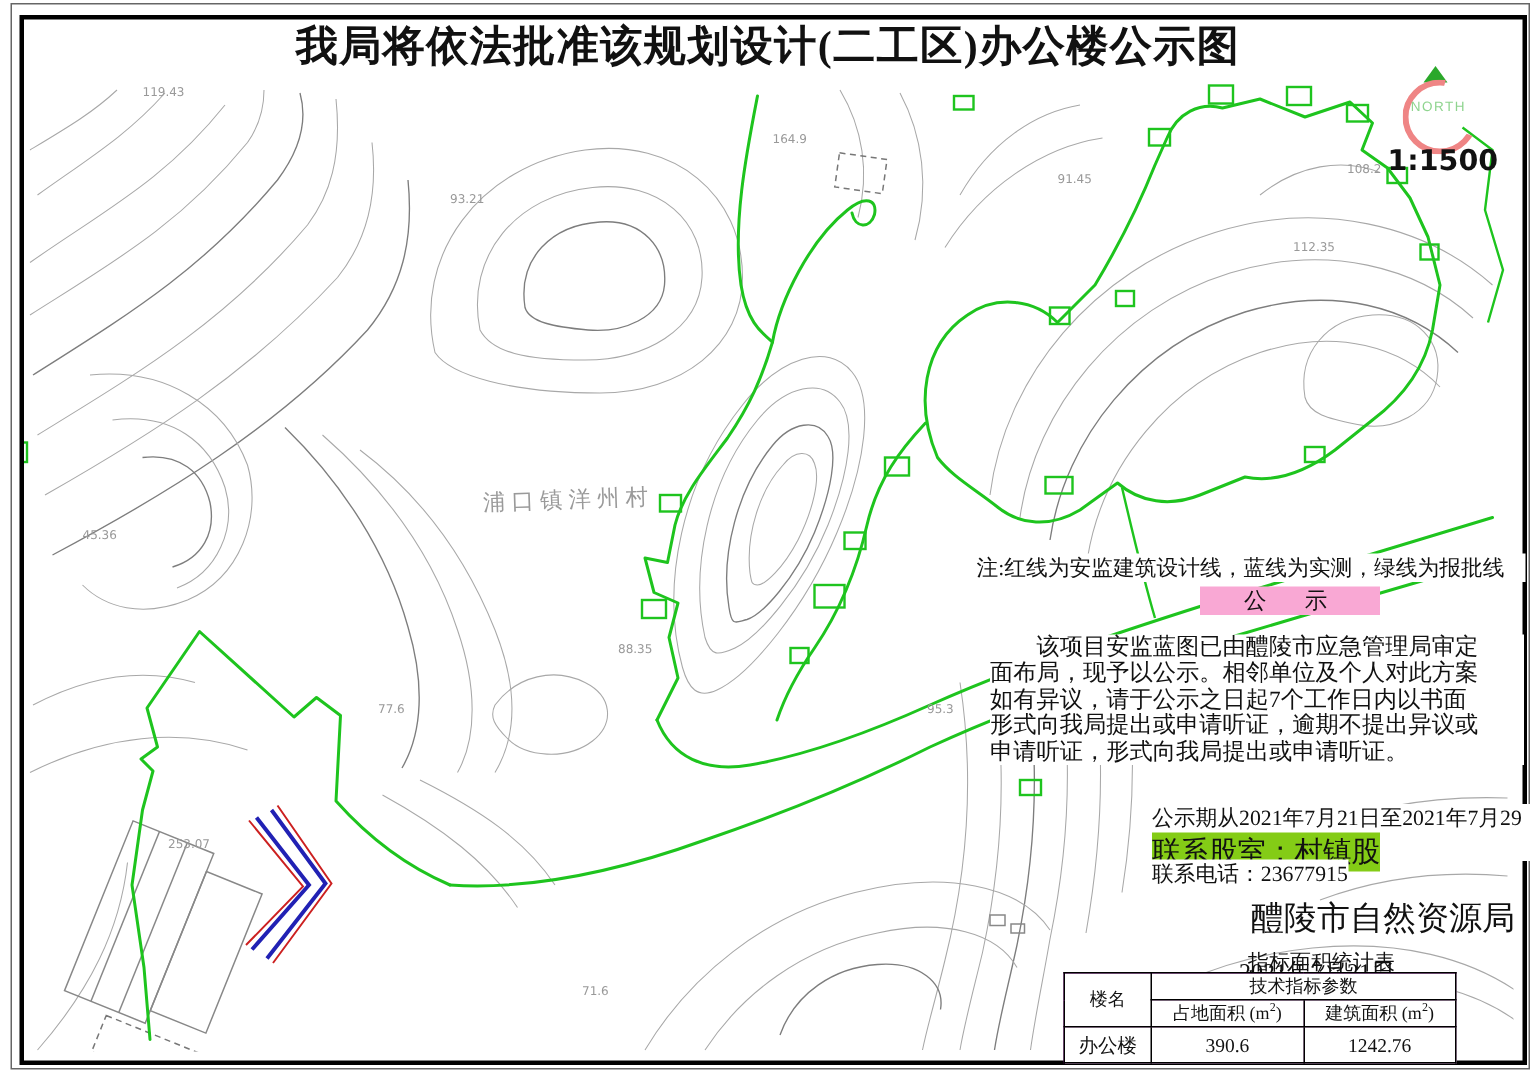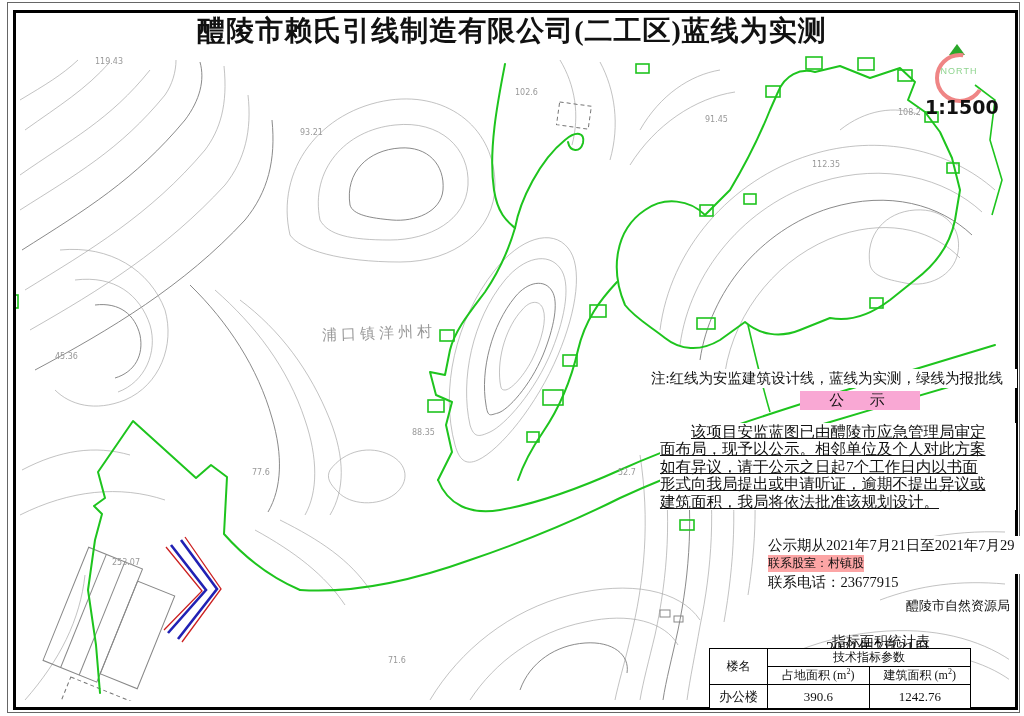--- a/index.html
+++ b/index.html
@@ -59,26 +59,26 @@
     position:absolute;left:651px;top:369px;width:366px;font-size:14.5px;z-index:5;background:#fff;
   }
   .gongshi{
     position:absolute;left:800px;top:391px;width:120px;font-size:15px;z-index:5;
     white-space:pre;letter-spacing:6px;background:#f9a8d4;text-align:center;
   }
   .notice-par{
     position:absolute;left:660px;top:423px;width:356px;z-index:5;background:#fff;
     font-size:15.5px;line-height:17.4px;
   }
-  .notice-par .ln{white-space:nowrap;text-decoration:underline;}
+  .notice-par .ln{white-space:nowrap;}
   .notice-par .ln.first{text-indent:31px;}
   .period{position:absolute;left:768px;top:536px;font-size:14.5px;z-index:5;background:#fff;}
-  .contact1{position:absolute;left:768px;top:555px;font-size:12px;z-index:5;background:#fca5a5;}
+  .contact1{position:absolute;left:768px;top:555px;font-size:19px;z-index:5;background:#84cc16;}
   .contact2{position:absolute;left:768px;top:573px;font-size:14.5px;z-index:5;background:#fff;}
-  .issuer{position:absolute;left:760px;top:597px;width:250px;text-align:right;font-size:13px;z-index:5;}
+  .issuer{position:absolute;left:760px;top:597px;width:250px;text-align:right;font-size:22px;z-index:5;}
   .issue-date{position:absolute;left:760px;top:638px;width:236px;text-align:center;font-size:16px;z-index:5;}
   .tbl-title{position:absolute;left:750px;top:633px;width:262px;text-align:center;font-size:14px;z-index:5;}
   .stats{
     position:absolute;left:709px;top:648px;width:262px;z-index:5;background:#a21caf;
     border-collapse:collapse;table-layout:fixed;font-size:12px;
   }
   .stats td{border:1px solid #000;text-align:center;padding:0;background:#fff;}
   .stats .r1 td{height:14px;}
   .stats .r2 td{height:17px;}
   .stats .r3 td{height:23px;font-size:13px;}
@@ -201,52 +201,52 @@
 
     <g>
       <polyline class="redline" points="166,547 202,591 164,630"></polyline>
       <polyline class="blueline" points="171,545 206,590 168,633"></polyline>
       <polyline class="blueline" points="181,540 217,589 178,639"></polyline>
       <polyline class="redline" points="185,537 221,589 182,642"></polyline>
     </g>
   </g>
 </svg>
 
-<div class="title">醴陵市赖氏引线制造有限公司(二工区)蓝线为实测</div>
+<div class="title">我局将依法批准该规划设计(二工区)办公楼公示图</div>
 
 <div class="compass">
   <div class="arrow"></div>
   <div class="ring"></div>
   <div class="north">NORTH</div>
 </div>
 <div class="scale">1:1500</div>
 
 <div class="village">浦口镇洋州村</div>
 <span class="elev" style="left:95px;top:57px">119.43</span>
 <span class="elev" style="left:300px;top:128px">93.21</span>
-<span class="elev" style="left:515px;top:88px">102.6</span>
+<span class="elev" style="left:515px;top:88px">164.9</span>
 <span class="elev" style="left:705px;top:115px">91.45</span>
-<span class="elev" style="left:812px;top:160px">112.35</span>
+<span class="elev" style="left:862px;top:160px">112.35</span>
 <span class="elev" style="left:898px;top:108px">108.2</span>
 <span class="elev" style="left:55px;top:352px">45.36</span>
 <span class="elev" style="left:252px;top:468px">77.6</span>
 <span class="elev" style="left:412px;top:428px">88.35</span>
-<span class="elev" style="left:618px;top:468px">52.7</span>
+<span class="elev" style="left:618px;top:468px">95.3</span>
 <span class="elev" style="left:112px;top:558px">253.07</span>
 <span class="elev" style="left:388px;top:656px">71.6</span>
 
 <div class="note-line">注:红线为安监建筑设计线，蓝线为实测，绿线为报批线</div>
 
 <div class="gongshi">公  示</div>
 <div class="notice-par">
   <div class="ln first">该项目安监蓝图已由醴陵市应急管理局审定</div>
   <div class="ln">面布局，现予以公示。相邻单位及个人对此方案</div>
   <div class="ln">如有异议，请于公示之日起7个工作日内以书面</div>
   <div class="ln">形式向我局提出或申请听证，逾期不提出异议或</div>
-  <div class="ln">建筑面积，我局将依法批准该规划设计。</div>
+  <div class="ln">申请听证，形式向我局提出或申请听证。</div>
 </div>
 
 <div class="period">公示期从2021年7月21日至2021年7月29日。</div>
 <div class="contact1">联系股室：村镇股</div>
 <div class="contact2">联系电话：23677915</div>
 <div class="issuer">醴陵市自然资源局</div>
 <div class="issue-date">2021年7月21日</div>
 
 <div class="tbl-title">指标面积统计表</div>
 <table class="stats">

